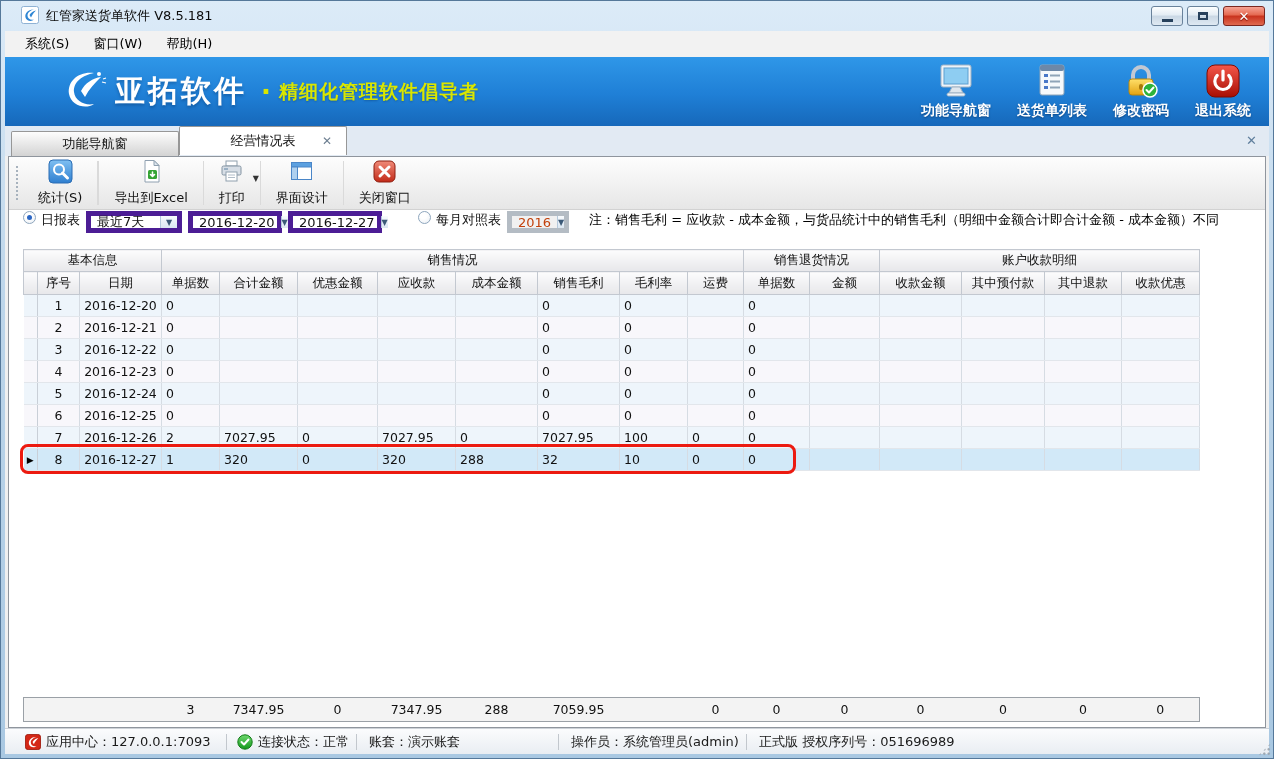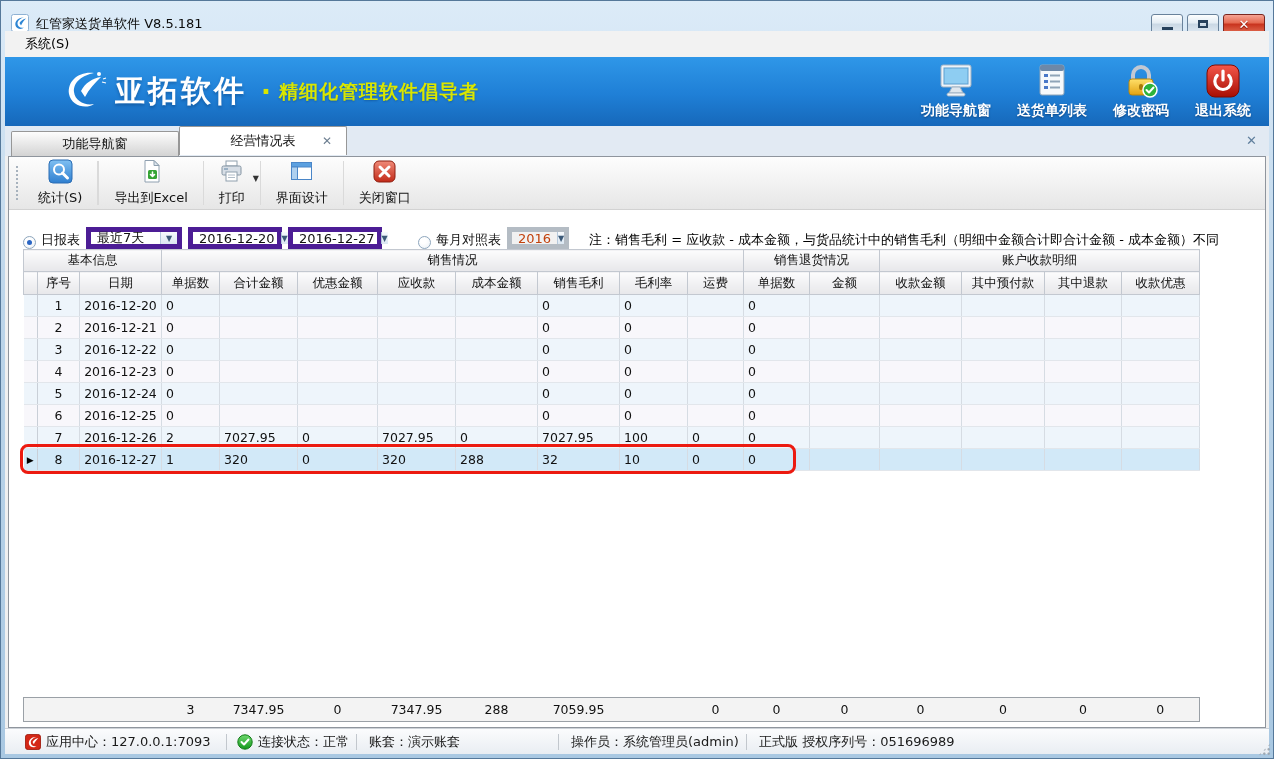--- a/index.html
+++ b/index.html
@@ -1,33 +1,33 @@
 <!DOCTYPE html>
 <html><head>
 <meta charset="utf-8">
 <style>
   * { margin:0; padding:0; box-sizing:border-box; }
   html,body { width:1274px; height:759px; overflow:hidden; }
   body { font-family:"DejaVu Sans","Liberation Sans",sans-serif; font-size:13px; color:#111; position:relative; background:#888; }
 
   
   .frame { position:absolute; inset:0; background:linear-gradient(180deg,#dcebf8 0%,#bcd5ea 40%,#a9c8e2 100%); border:1px solid #55789a; }
-  .titlebar { position:absolute; top:0; left:0; right:0; height:30px; display:flex; align-items:center; padding-left:10px;margin-top:8px; }
+  .titlebar { position:absolute; top:0; left:0; right:0; height:30px; display:flex; align-items:center; padding-left:20px; }
   .titlebar .title { margin-left:7px; font-size:13px; color:#0c0c0c; }
   .win-controls { position:absolute; top:5px; right:8px; display:flex; gap:4px; }
   .win-btn { width:32px; height:20px; border:1px solid #69829b; border-radius:3px; background:linear-gradient(180deg,#fdfefe 0%,#e3ecf4 45%,#c9d7e4 50%,#dfe9f2 100%); display:flex; align-items:center; justify-content:center; cursor:default; }
   .win-btn.close { width:42px; border-color:#7a2720; background:linear-gradient(180deg,#f6a394 0%,#e4684f 45%,#c8321d 50%,#e06a50 100%); }
   .glyph-min { width:11px; height:3px; background:#27415c; margin-top:8px; }
   .glyph-max { width:10px; height:8px; border:2px solid #27415c; border-top-width:3px; }
   .glyph-close { color:#fff; font-weight:bold; font-size:13px; line-height:1; text-shadow:0 1px 1px #7e1208; }
 
   .client { position:absolute; left:4px; top:30px; right:4px; bottom:4px; background:#f0f0f0; }
 
   
-  .menubar { position:absolute; left:0; top:0; right:0; height:26px; background:#f2f2f2; display:flex; align-items:flex-start; padding-left:8px;flex-direction:column; }
+  .menubar { position:absolute; left:0; top:0; right:0; height:26px; background:#f2f2f2; display:flex; align-items:flex-end; padding-left:8px; }
   .menu-item { padding:4px 12px; color:#000; }
 
   
   .banner { position:absolute; left:0; top:26px; right:0; height:69px; background:linear-gradient(180deg,#2f97e8 0%,#1f7fd6 55%,#1668ba 100%); display:flex; align-items:center; overflow:hidden; }
   .banner-logo { margin-left:56px; flex:0 0 auto; }
   .brand { color:#fff; font-size:30px; font-weight:bold; margin-left:8px; letter-spacing:3px; text-shadow:0 2px 3px rgba(0,40,90,.35); }
   .brand-dot { color:#d9e600; font-size:26px; font-weight:bold; margin:0 8px 0 14px; }
   .slogan { color:#d9e600; font-size:19px; font-weight:bold; letter-spacing:1px; text-shadow:0 1px 2px rgba(0,40,90,.35); }
   .banner-actions { margin-left:auto; margin-right:18px; display:flex; gap:26px; }
   .banner-action { display:flex; flex-direction:column; align-items:center; cursor:default; }
@@ -44,21 +44,21 @@
   
   .panel { position:absolute; left:3px; right:3px; top:125px; height:572px; background:#fff; border:1px solid #8f959d; }
   .toolbar { position:absolute; left:0; top:0; right:0; height:53px; background:linear-gradient(180deg,#fdfdfd 0%,#f1f1f1 55%,#e6e6e6 100%); border-bottom:1px solid #d2d2d2; display:flex; align-items:stretch; }
   .grip { width:4px; height:36px; margin:8px 4px 0 6px; background-image:radial-gradient(#a7b2bd 1px,transparent 1.1px); background-size:4px 4px; }
   .tb-btn { display:flex; flex-direction:column; align-items:center; justify-content:center; padding:3px 15px 4px; position:relative; cursor:default; }
   .tb-btn .label { font-size:13px; margin-top:2px; white-space:nowrap; }
   .tb-sep { width:1px; background:#dadada; margin:4px 0; }
   .tb-dd { font-size:8px; color:#333; position:absolute; right:1px; top:17px; }
 
   
-  .filterbar { position:absolute; left:0; top:54px; right:0; height:38px; background:#fff; display:flex; align-items:flex-end; padding-left:14px; }
+  .filterbar { position:absolute; left:0; top:54px; right:0; height:38px; background:#fff; display:flex; align-items:flex-start; padding-left:14px; }
   .radio { width:13px; height:13px; border-radius:50%; border:1px solid #8ea6bd; background:radial-gradient(circle at 40% 35%,#fff 30%,#e8eef4); position:relative; flex:0 0 auto; }
   .radio.selected::after { content:""; position:absolute; left:3px; top:3px; width:5px; height:5px; border-radius:50%; background:#2b66c4; }
   .radio-label { margin:0 6px 0 5px; white-space:nowrap; }
   .combo { height:22px; border:5px solid #4c1d95; background:#fff; display:flex; align-items:center; margin-right:6px; flex:0 0 auto; }
   .combo .val { padding:0 6px; font-size:13px; white-space:nowrap; }
   .combo .btn { width:17px; align-self:stretch; border-left:1px solid #b5c9dc; background:linear-gradient(180deg,#f7fafd,#dbe7f2); display:flex; align-items:center; justify-content:center; font-size:8px; color:#3c5a78; margin-left:auto; }
   .combo.disabled { background:#f1f1f1; border-color:#b4bcc4; }
   .combo.disabled .val { color:#c2410c; }
   .combo.w96 { width:96px; } .combo.w94 { width:94px; } .combo.w62 { width:62px; }
   .gap30 { width:30px; flex:0 0 auto; }

